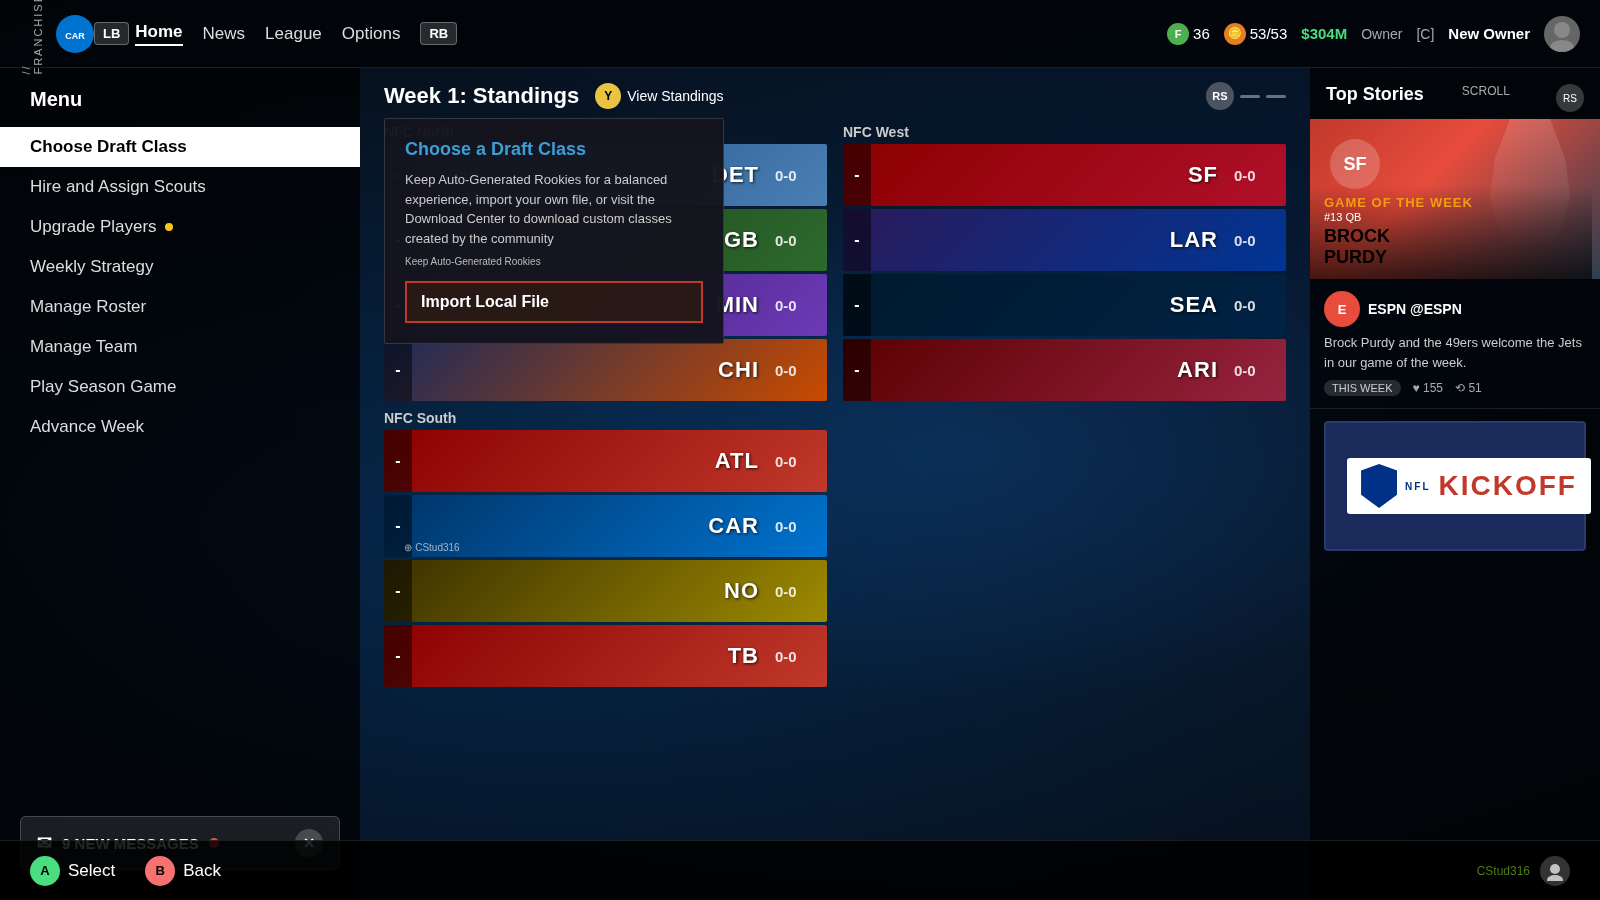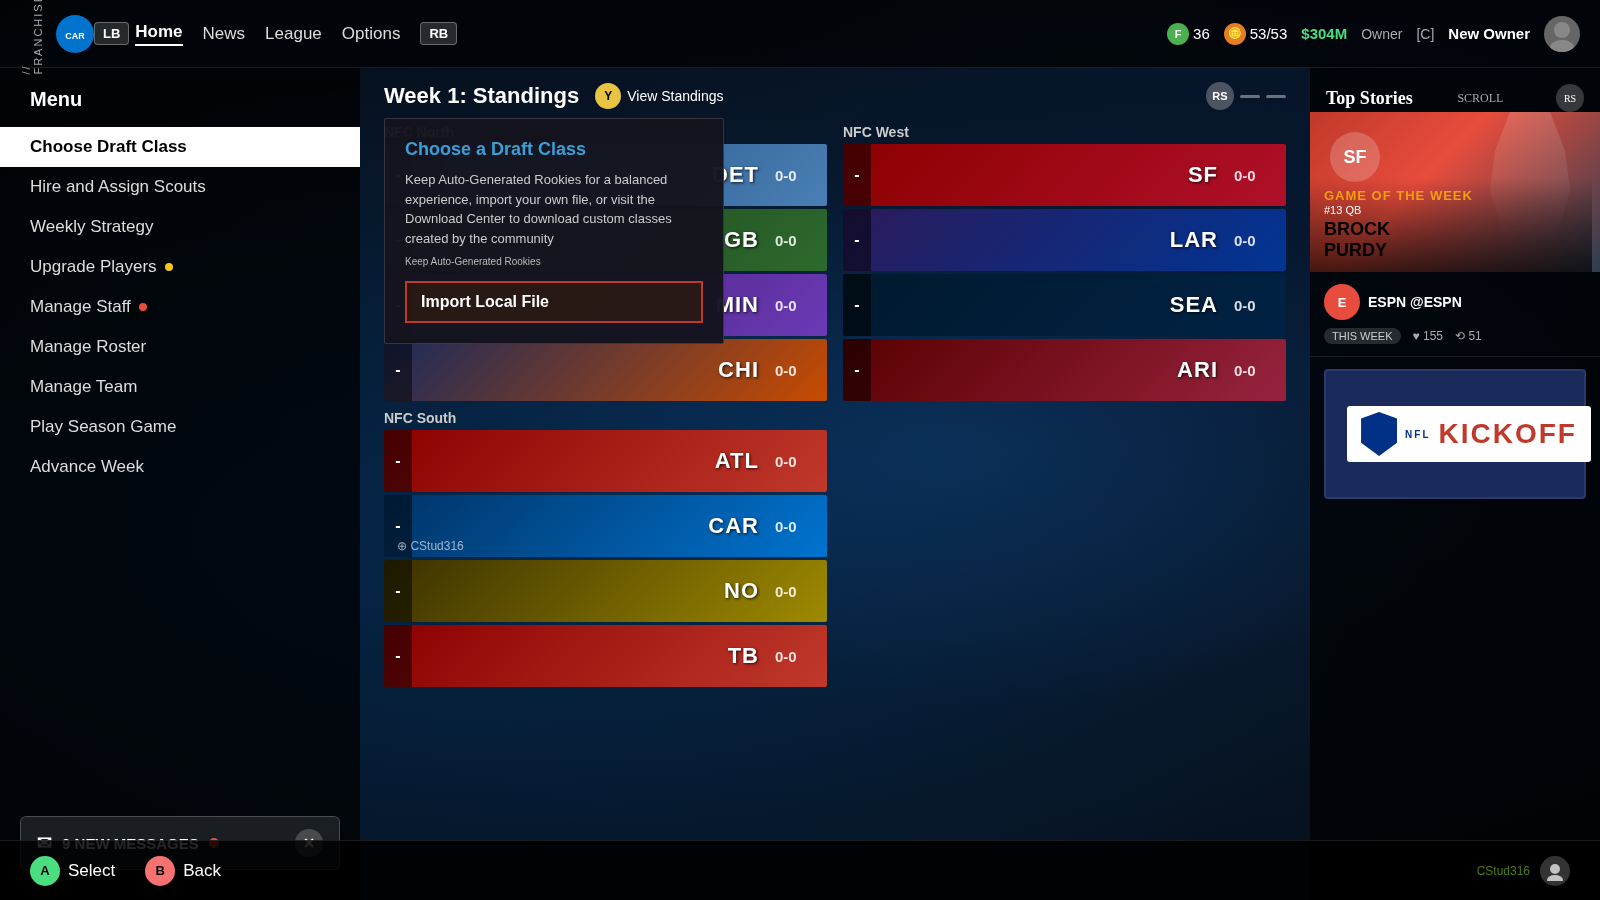--- a/index.html
+++ b/index.html
@@ -294,22 +294,22 @@
     }
     .team-record {
       font-size: 15px;
       color: rgba(255,255,255,0.85);
       font-weight: bold;
       min-width: 40px;
     }
     .team-user-tag {
       position: absolute;
       bottom: 4px;
-      left: 13px;
-      font-size: 12px;
+      left: 20px;
+      font-size: 10px;
       color: rgba(255,255,255,0.6);
       display: flex; align-items: center; gap: 3px;
     }
     
     .bg-det { background: linear-gradient(135deg, #1c4a7a 0%, #4a7fb5 100%); }
     .bg-gb { background: linear-gradient(135deg, #1a3a1a 0%, #2d6a2d 100%); }
     .bg-min { background: linear-gradient(135deg, #3a1a6b 0%, #6b3ab5 100%); }
     .bg-chi { background: linear-gradient(135deg, #1a2a5a 0%, #c84b00 100%); }
     .bg-atl { background: linear-gradient(135deg, #8b0000 0%, #c0392b 100%); }
     .bg-car { background: linear-gradient(135deg, #003366 0%, #0073cf 100%); }
@@ -321,24 +321,23 @@
     .bg-ari { background: linear-gradient(135deg, #5a0000 0%, #97233f 100%); }
     
     .right-panel {
       width: 290px;
       background: rgba(0,0,0,0.75);
       flex-shrink: 0;
       overflow-y: auto;
     }
     .top-stories-header {
       display: flex;
-      align-items: center;
+      align-items: flex-start;
       justify-content: space-between;
-      padding: 16px 16px 0;
-      font-family: Liberation Serif, serif;
+      padding: 16px 16px 7px;
     }
     .top-stories-title { color: white; font-size: 18px; font-weight: bold; }
     .scroll-label { color: #aaa; font-size: 12px; margin-right: 8px; }
     .rs-avatar {
       width: 28px; height: 28px;
       background: rgba(180,180,180,0.3);
       border-radius: 50%;
       display: flex; align-items: center; justify-content: center;
       font-size: 10px; color: white;
     }
@@ -516,29 +515,25 @@
   <div class="sidebar">
     <div class="sidebar-title">Menu</div>
 
     <div class="menu-item active">
       <span>Choose Draft Class</span>
     </div>
     <div class="menu-item">
       <span>Hire and Assign Scouts</span>
     </div>
     <div class="menu-item">
-      <span>Weekly Strategy</span>
-    </div>
-    <div class="menu-item">
       <span>Upgrade Players</span>
       <span class="dot dot-yellow"></span>
     </div>
     <div class="menu-item">
-      <span>Manage Staff</span>
-      <span class="dot dot-red"></span>
+      <span>Weekly Strategy</span>
     </div>
     <div class="menu-item">
       <span>Manage Roster</span>
     </div>
     <div class="menu-item">
       <span>Manage Team</span>
     </div>
     <div class="menu-item">
       <span>Play Season Game</span>
     </div>
@@ -704,20 +699,21 @@
         <div class="player-info">#13 QB</div>
         <div class="player-name">BROCK<br>PURDY</div>
       </div>
     </div>
 
     <div class="espn-card">
       <div class="espn-header">
         <div class="espn-icon">E</div>
         <span class="espn-handle">ESPN @ESPN</span>
       </div>
+      <div class="espn-text">Brock Purdy and the 49ers welcome the Jets in our game of the week.</div>
       <div class="espn-meta">
         <span class="this-week-badge">THIS WEEK</span>
         <span class="meta-stat">♥ 155</span>
         <span class="meta-stat">⟲ 51</span>
       </div>
     </div>
 
     <div class="nfl-kickoff-card">
       <div class="nfl-logo-container">
         <div class="nfl-shield-small"></div>

